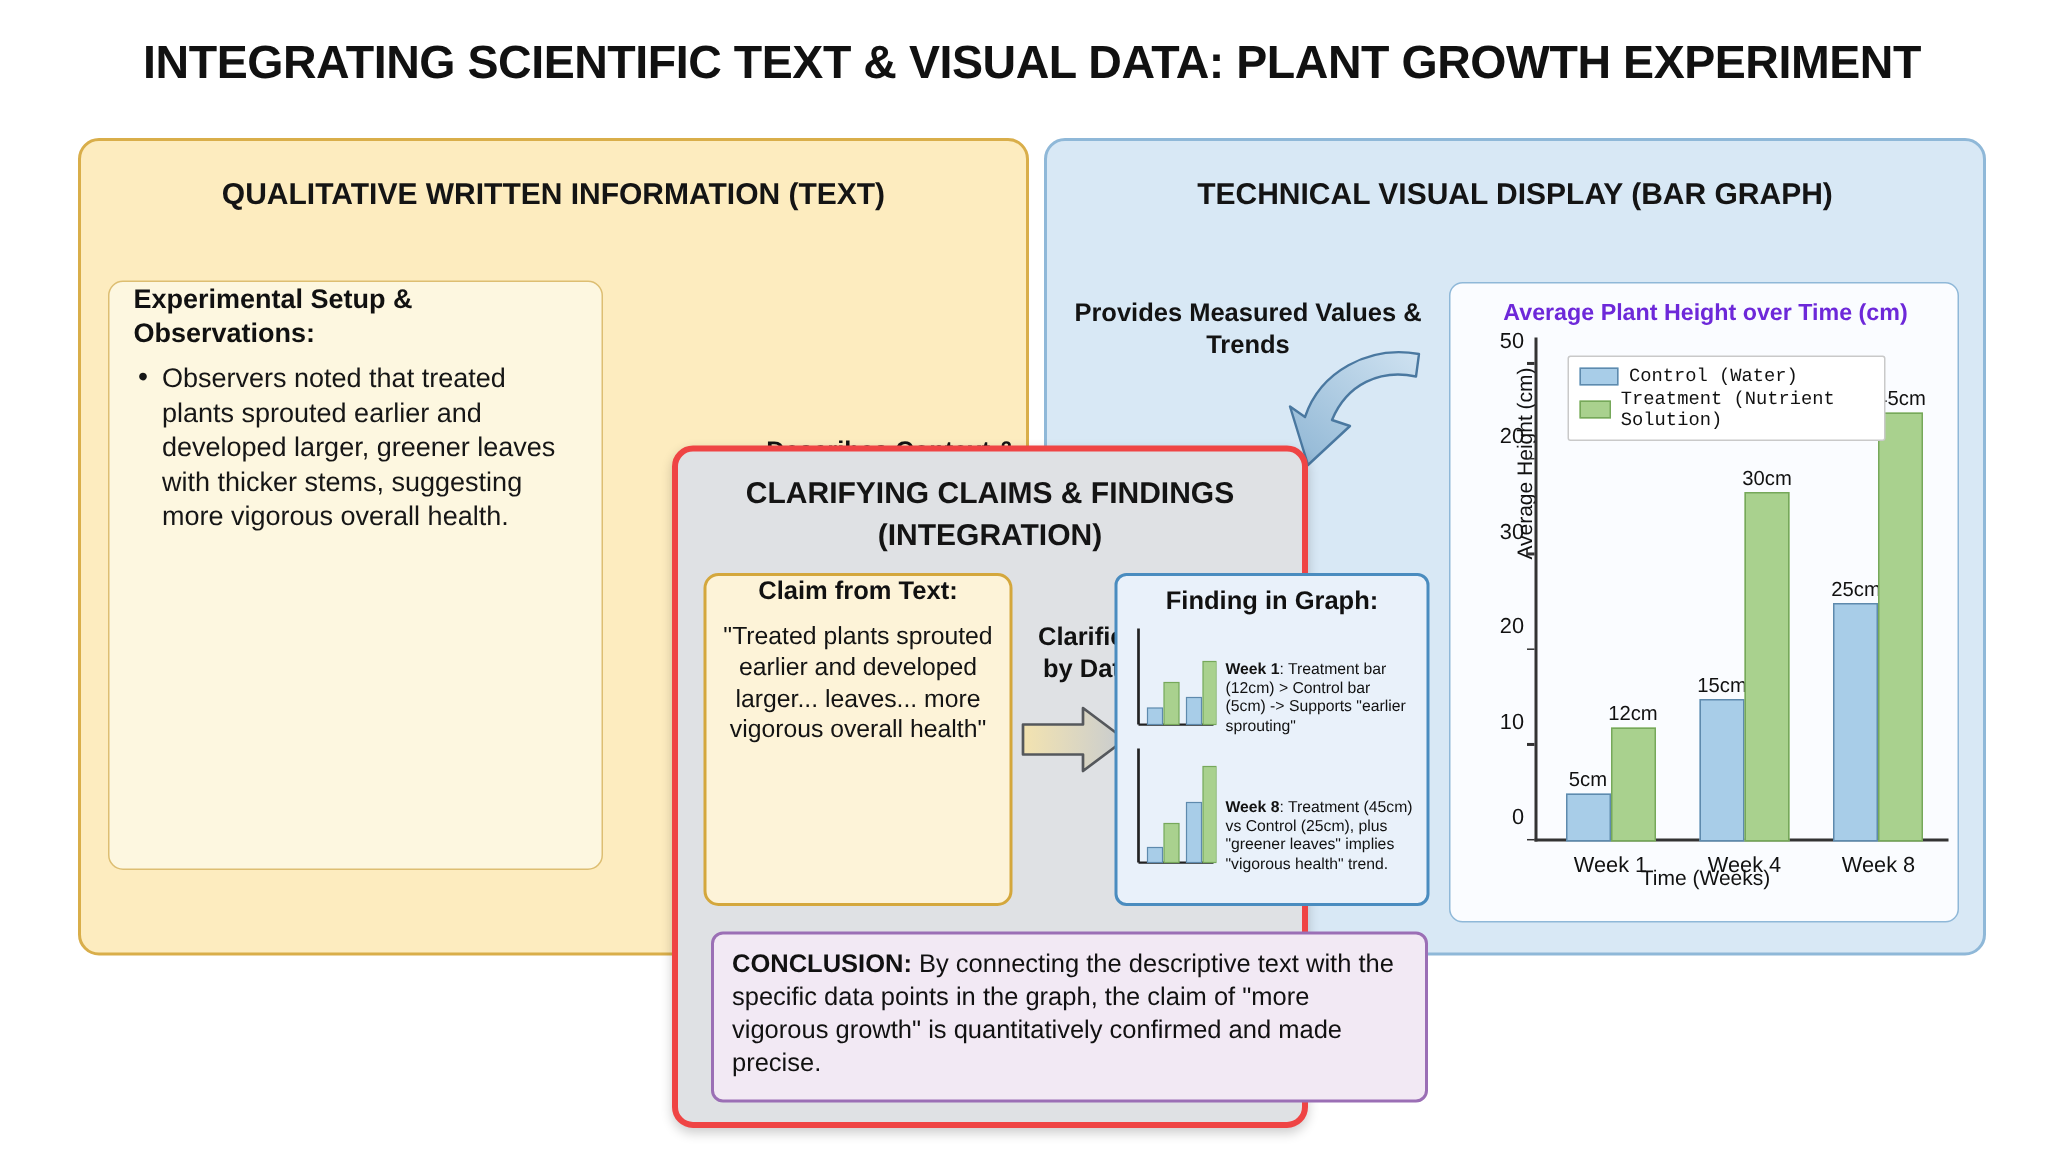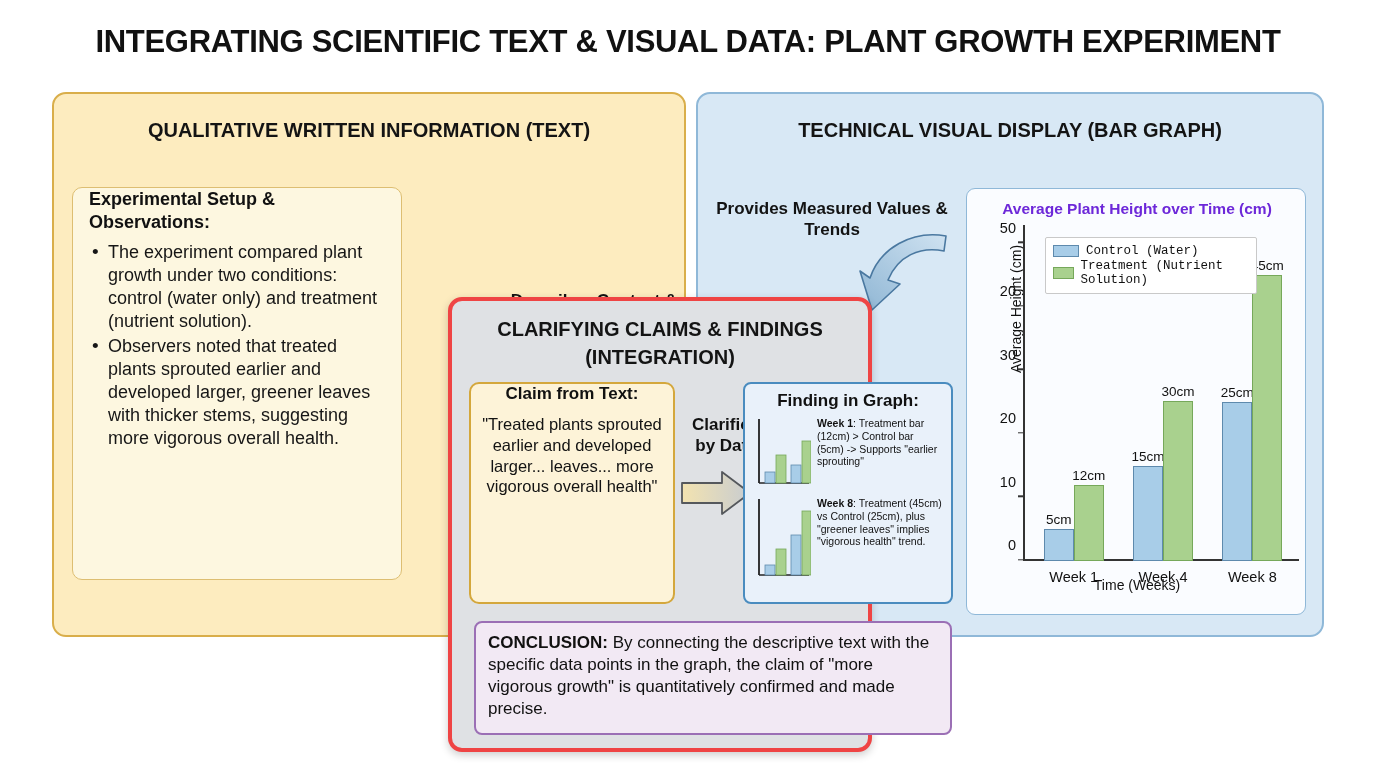--- a/index.html
+++ b/index.html
@@ -99,21 +99,21 @@
 
   #finding-box {
     position: absolute; left: 291px; top: 81px; width: 210px; height: 222px;
     background: #e9f1fa; border: 2.5px solid #4a8cbf; border-radius: 8px;
     padding: 7px 8px;
   }
   #finding-box h4 {
     font-size: 17px; font-weight: bold; color: #111; text-align: center;
     margin-bottom: 6px;
   }
-  .finding-row { display: flex; gap: 6px; margin-bottom: 6px; }
+  .finding-row { display: flex; gap: 6px; margin-bottom: 6px; align-items: flex-end; }
   .mini-chart { flex: 0 0 58px; }
   .finding-text { font-size: 10.5px; color: #111; line-height: 1.22; }
   .finding-text b { font-weight: bold; }
 
   #conclusion-box {
     position: absolute; left: 22px; top: 320px; width: 478px; height: 114px;
     background: #f2e9f4; border: 2.5px solid #9b6fb5; border-radius: 8px;
     padding: 9px 12px;
   }
   #conclusion-box p {
@@ -179,21 +179,20 @@
 <div id="stage">
 
   <div class="main-title">INTEGRATING SCIENTIFIC TEXT &amp; VISUAL DATA: PLANT GROWTH EXPERIMENT</div>
 
   <div class="panel" id="panel-text">
     <div class="panel-title">QUALITATIVE WRITTEN INFORMATION (TEXT)</div>
 
     <div id="text-card">
       <h3>Experimental Setup &amp; Observations:</h3>
       <ul>
-        <li>The experiment compared plant growth under two conditions: control (water only) and treatment (nutrient solution).</li>
         <li>Observers noted that treated plants sprouted earlier and developed larger, greener leaves with thicker stems, suggesting more vigorous overall health.</li>
       </ul>
     </div>
 
     <div class="arrow-caption" id="cap-describes">Describes Context &amp; Attributes</div>
     <svg class="curve-arrow" id="arrow-describes" width="120" height="90" viewBox="0 0 120 90">
       <defs>
         <linearGradient id="gradYellow" x1="0" y1="0" x2="1" y2="1">
           <stop offset="0%" stop-color="#fbf0c4"></stop>
             <stop offset="100%" stop-color="#e0bb62"></stop>
@@ -242,21 +241,21 @@
         <div id="bars">
             <div class="bar control" style="left: 20.6667px; width: 30px; height: 31.7308px;">
               <span class="bar-label">5cm</span>
             </div>
             <div class="bar treatment" style="left: 50.6667px; width: 30px; height: 76.1538px;">
               <span class="bar-label">12cm</span>
             </div>
             <div class="bar control" style="left: 110px; width: 30px; height: 95.1923px;">
               <span class="bar-label">15cm</span>
             </div>
-            <div class="bar treatment" style="left: 140px; width: 30px; height: 160px;">
+            <div class="bar treatment" style="left: 140px; width: 30px; height: 233px;">
               <span class="bar-label">30cm</span>
             </div>
             <div class="bar control" style="left: 199.333px; width: 30px; height: 158.654px;">
               <span class="bar-label">25cm</span>
             </div>
             <div class="bar treatment" style="left: 229.333px; width: 30px; height: 285.577px;">
               <span class="bar-label">45cm</span>
             </div>
           </div>
         <div id="ticks-x">

